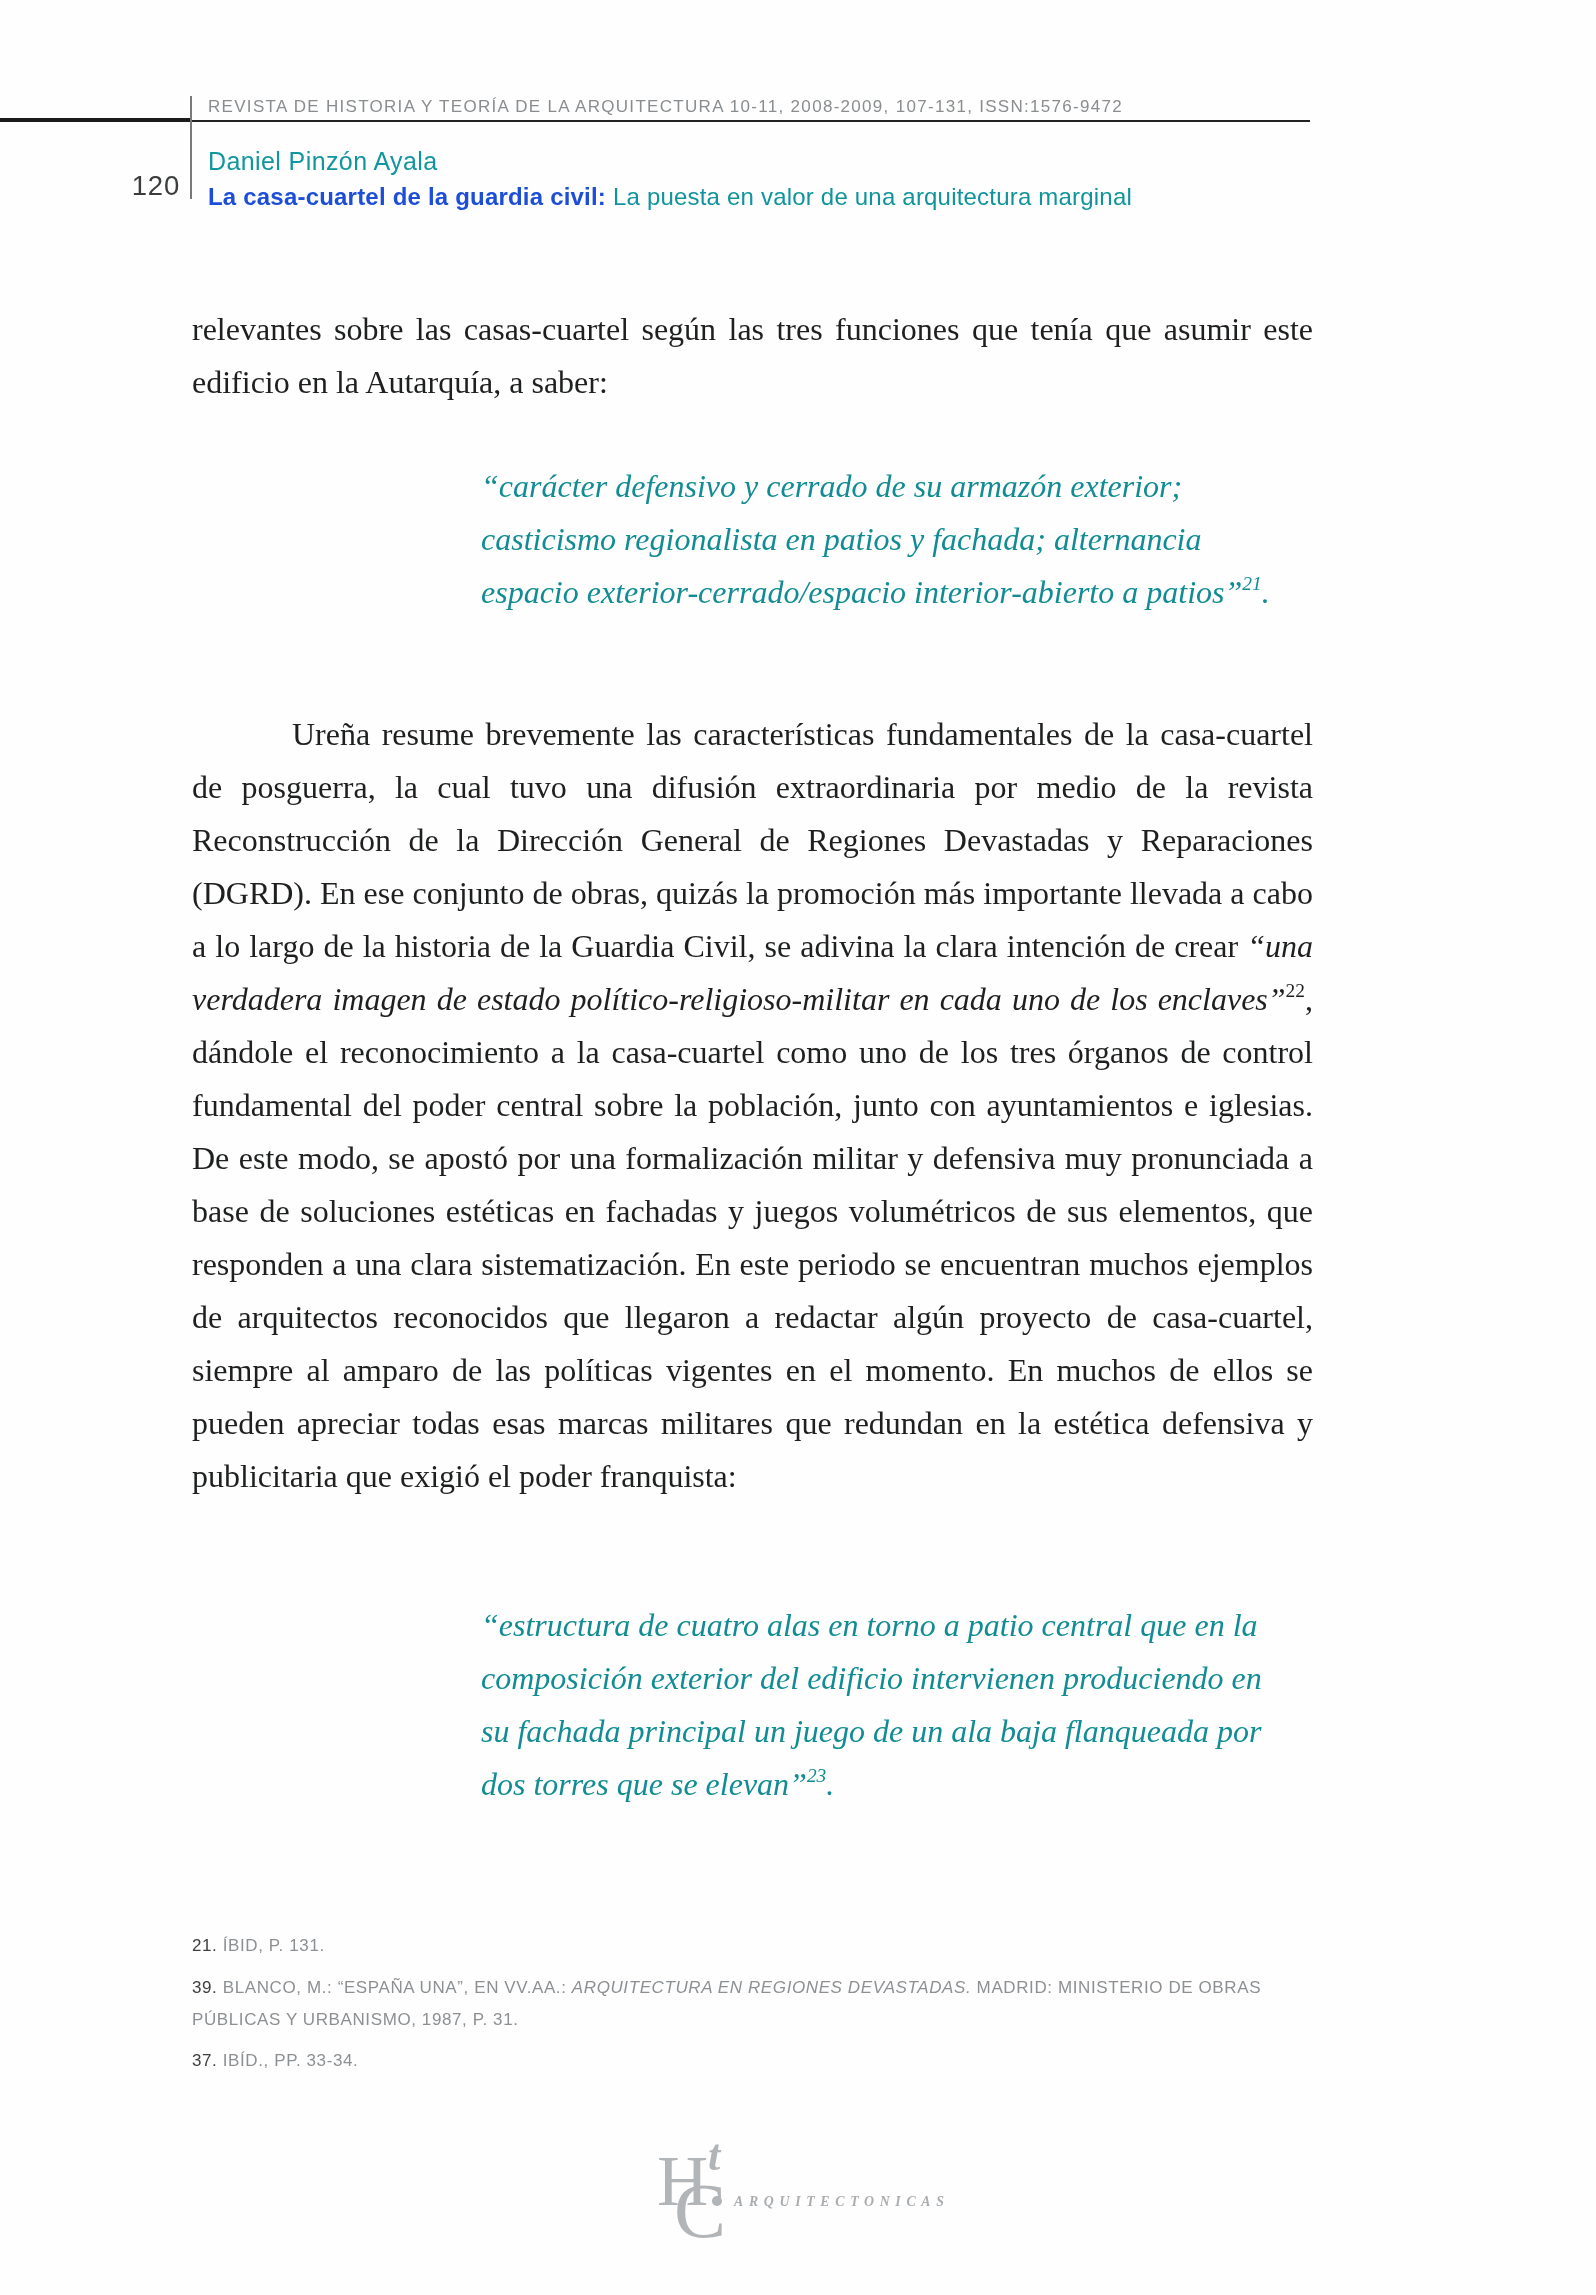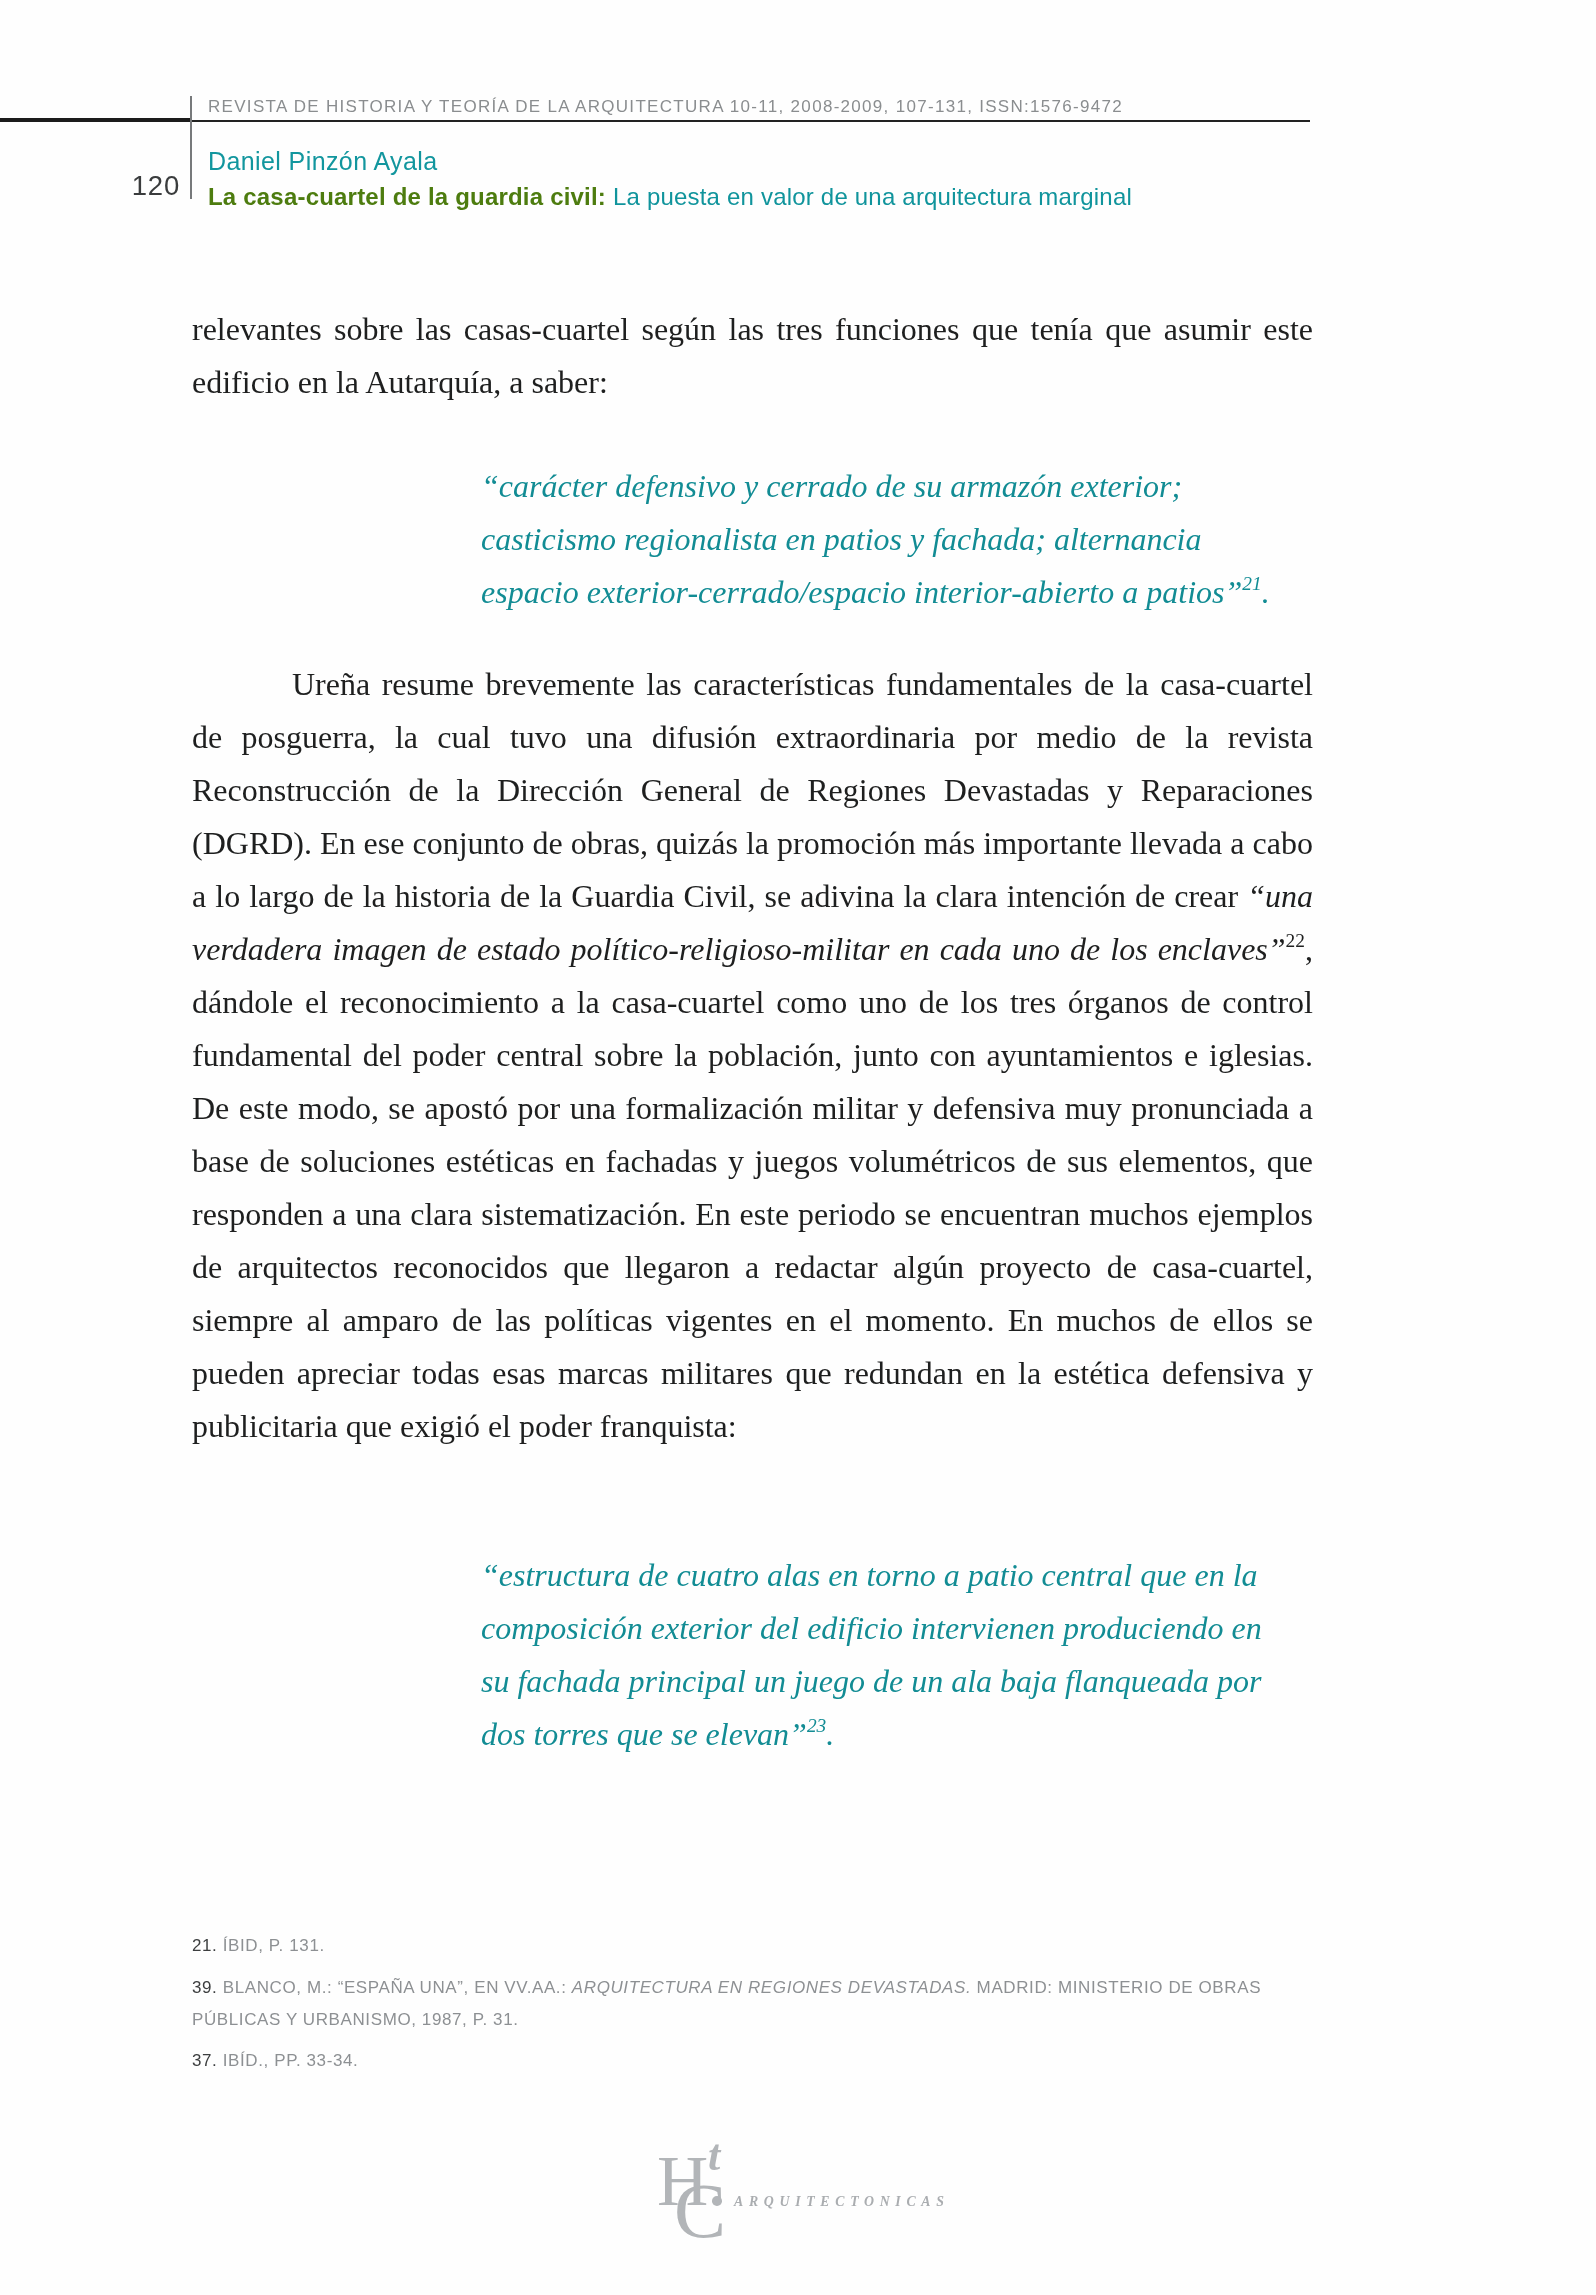--- a/index.html
+++ b/index.html
@@ -28,29 +28,29 @@
   .author{
     position:absolute;left:208px;top:147px;
     font-family:"Liberation Sans","DejaVu Sans",sans-serif;
     font-size:25px;color:#12969e;letter-spacing:0.4px;
   }
   .article-title{
     position:absolute;left:208px;top:183px;white-space:nowrap;
     font-family:"Liberation Sans","DejaVu Sans",sans-serif;
     font-size:24px;color:#10949c;letter-spacing:0.2px;
   }
-  .article-title .t-bold{font-weight:bold;color:#4d7c0f;}
+  .article-title .t-bold{font-weight:bold;color:#1d4ed8;}
 
   
   .body-col{
     position:absolute;left:192px;top:303px;width:1121px;
     font-size:32px;line-height:53px;color:#1e1f1f;
   }
   .para{margin:0;text-align:justify;}
-  .para.indent{text-indent:100px;margin-top:39px;}
+  .para.indent{text-indent:100px;margin-top:89px;}
   .quote{
     margin:0;font-style:italic;color:#128c94;
   }
   .quote.q1{margin-top:51px;margin-left:289px;width:818px;}
   .quote.q2{margin-top:96px;margin-left:289px;width:798px;}
   .it{font-style:italic;}
   sup.ref{
     font-size:19.4px;line-height:0;vertical-align:baseline;
     position:relative;top:-13px;
   }

